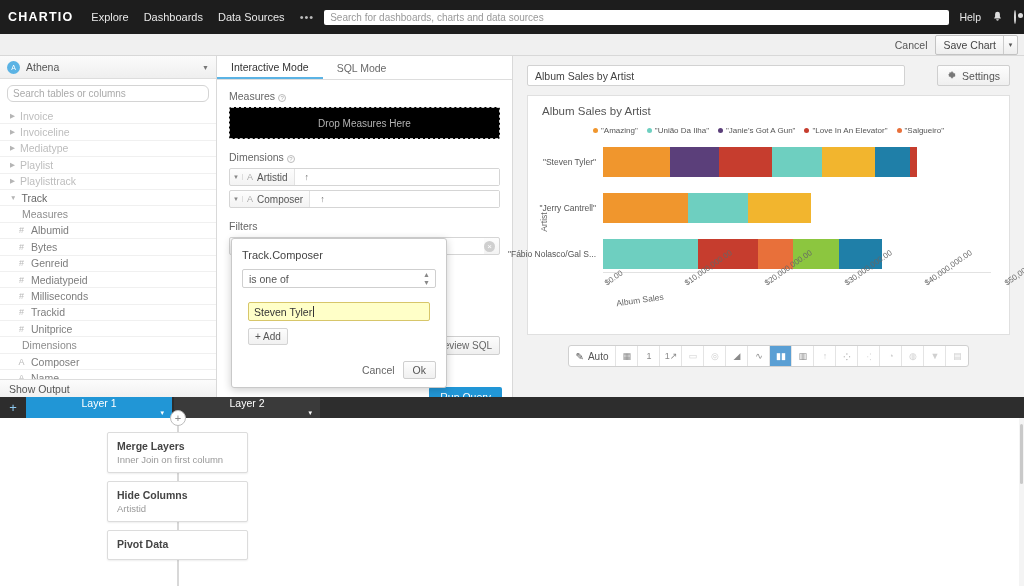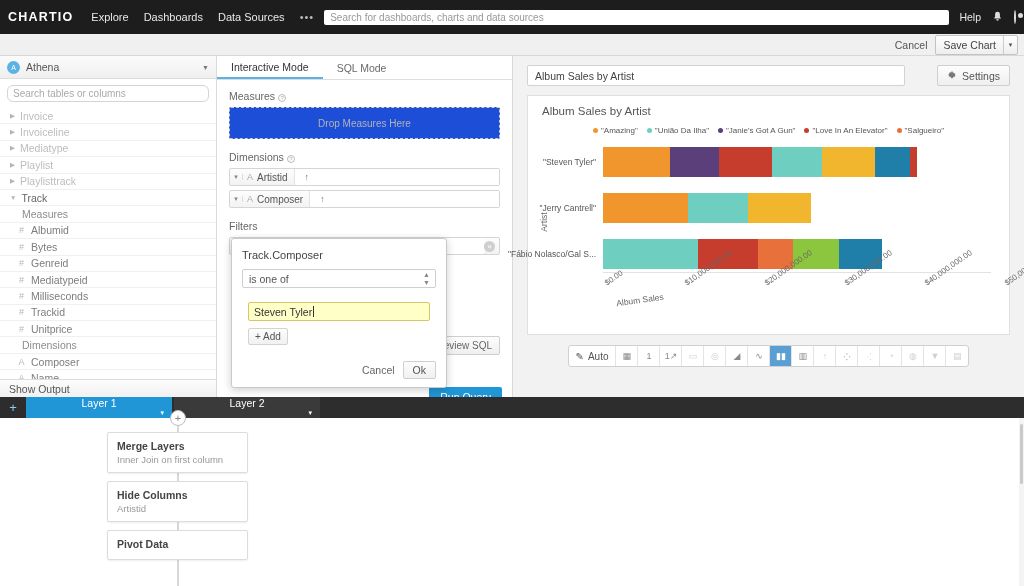--- a/index.html
+++ b/index.html
@@ -82,21 +82,21 @@
     padding-left:9px; font-size:10.5px; color:#555;
   }
   
   .mode-tabs { display:flex; height:24px; border-bottom:1px solid #ddd; background:#fff;}
   .mode-tab { padding:0 14px; display:flex; align-items:center; font-size:10.5px; color:#6a6a6a; cursor:pointer;}
   .mode-tab.active { color:#333; border-bottom:2px solid #5bb3e4; }
   .mid-body { padding:10px 12px; }
   .sect-label { font-size:10.5px; color:#666; margin-bottom:5px; }
   .sect-label .q { display:inline-block; width:8px;height:8px;border-radius:50%;border:1px solid #bbb; color:#aaa; font-size:6px; text-align:center; line-height:7px; margin-left:3px;}
   .dropzone {
-    height:32px; border:1px dashed #cfcfcf; border-radius:2px; background:#1d4ed8;
+    height:32px; border:1px dashed #cfcfcf; border-radius:2px; background:#000000;
     display:flex; align-items:center; justify-content:center; color:#b3b3b3; font-size:10px;
     margin-bottom:12px;
   }
   .pill {
     height:18px; display:flex; align-items:center; border:1px solid #d5d5d5; border-radius:2px;
     background:linear-gradient(#fdfdfd,#f3f3f3); margin-bottom:4px; font-size:10px; color:#555;
   }
   .pill .handle { width:13px; border-right:1px solid #ddd; display:flex;align-items:center;justify-content:center; font-size:6px; color:#888;}
   .pill .tico { padding:0 4px; color:#aaa; font-size:9px;}
   .pill .pname { padding-right:6px; }

